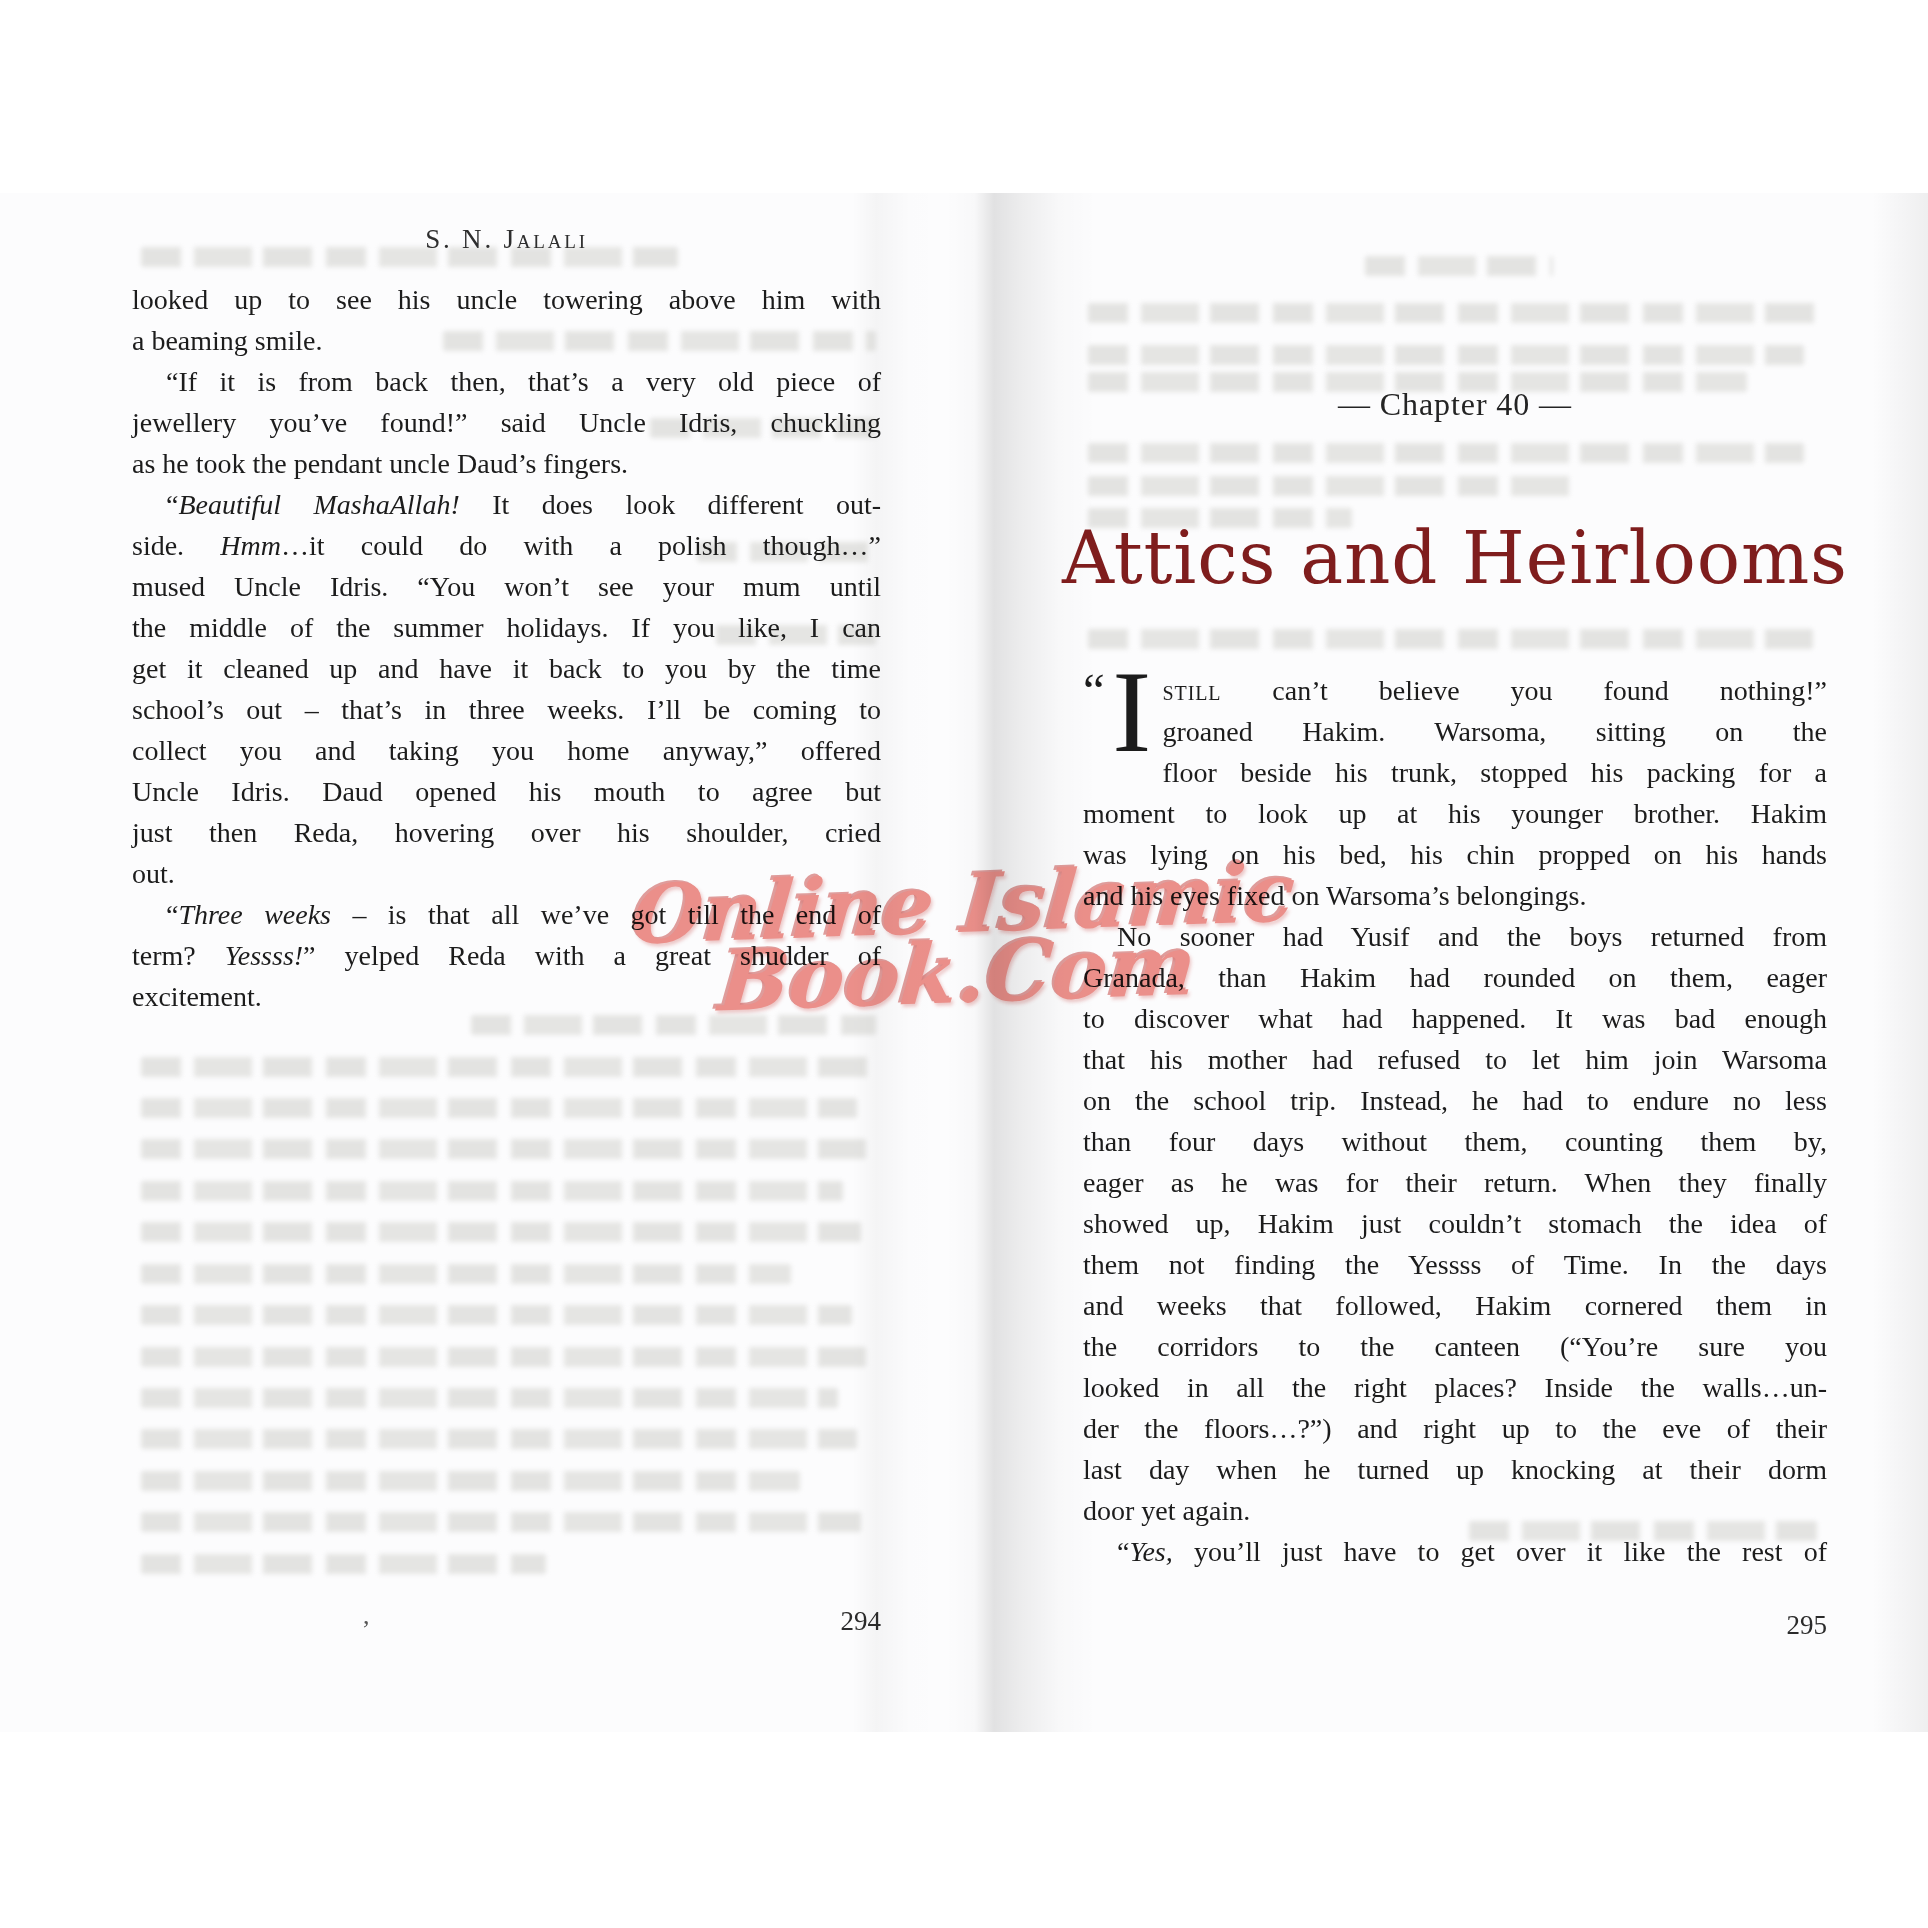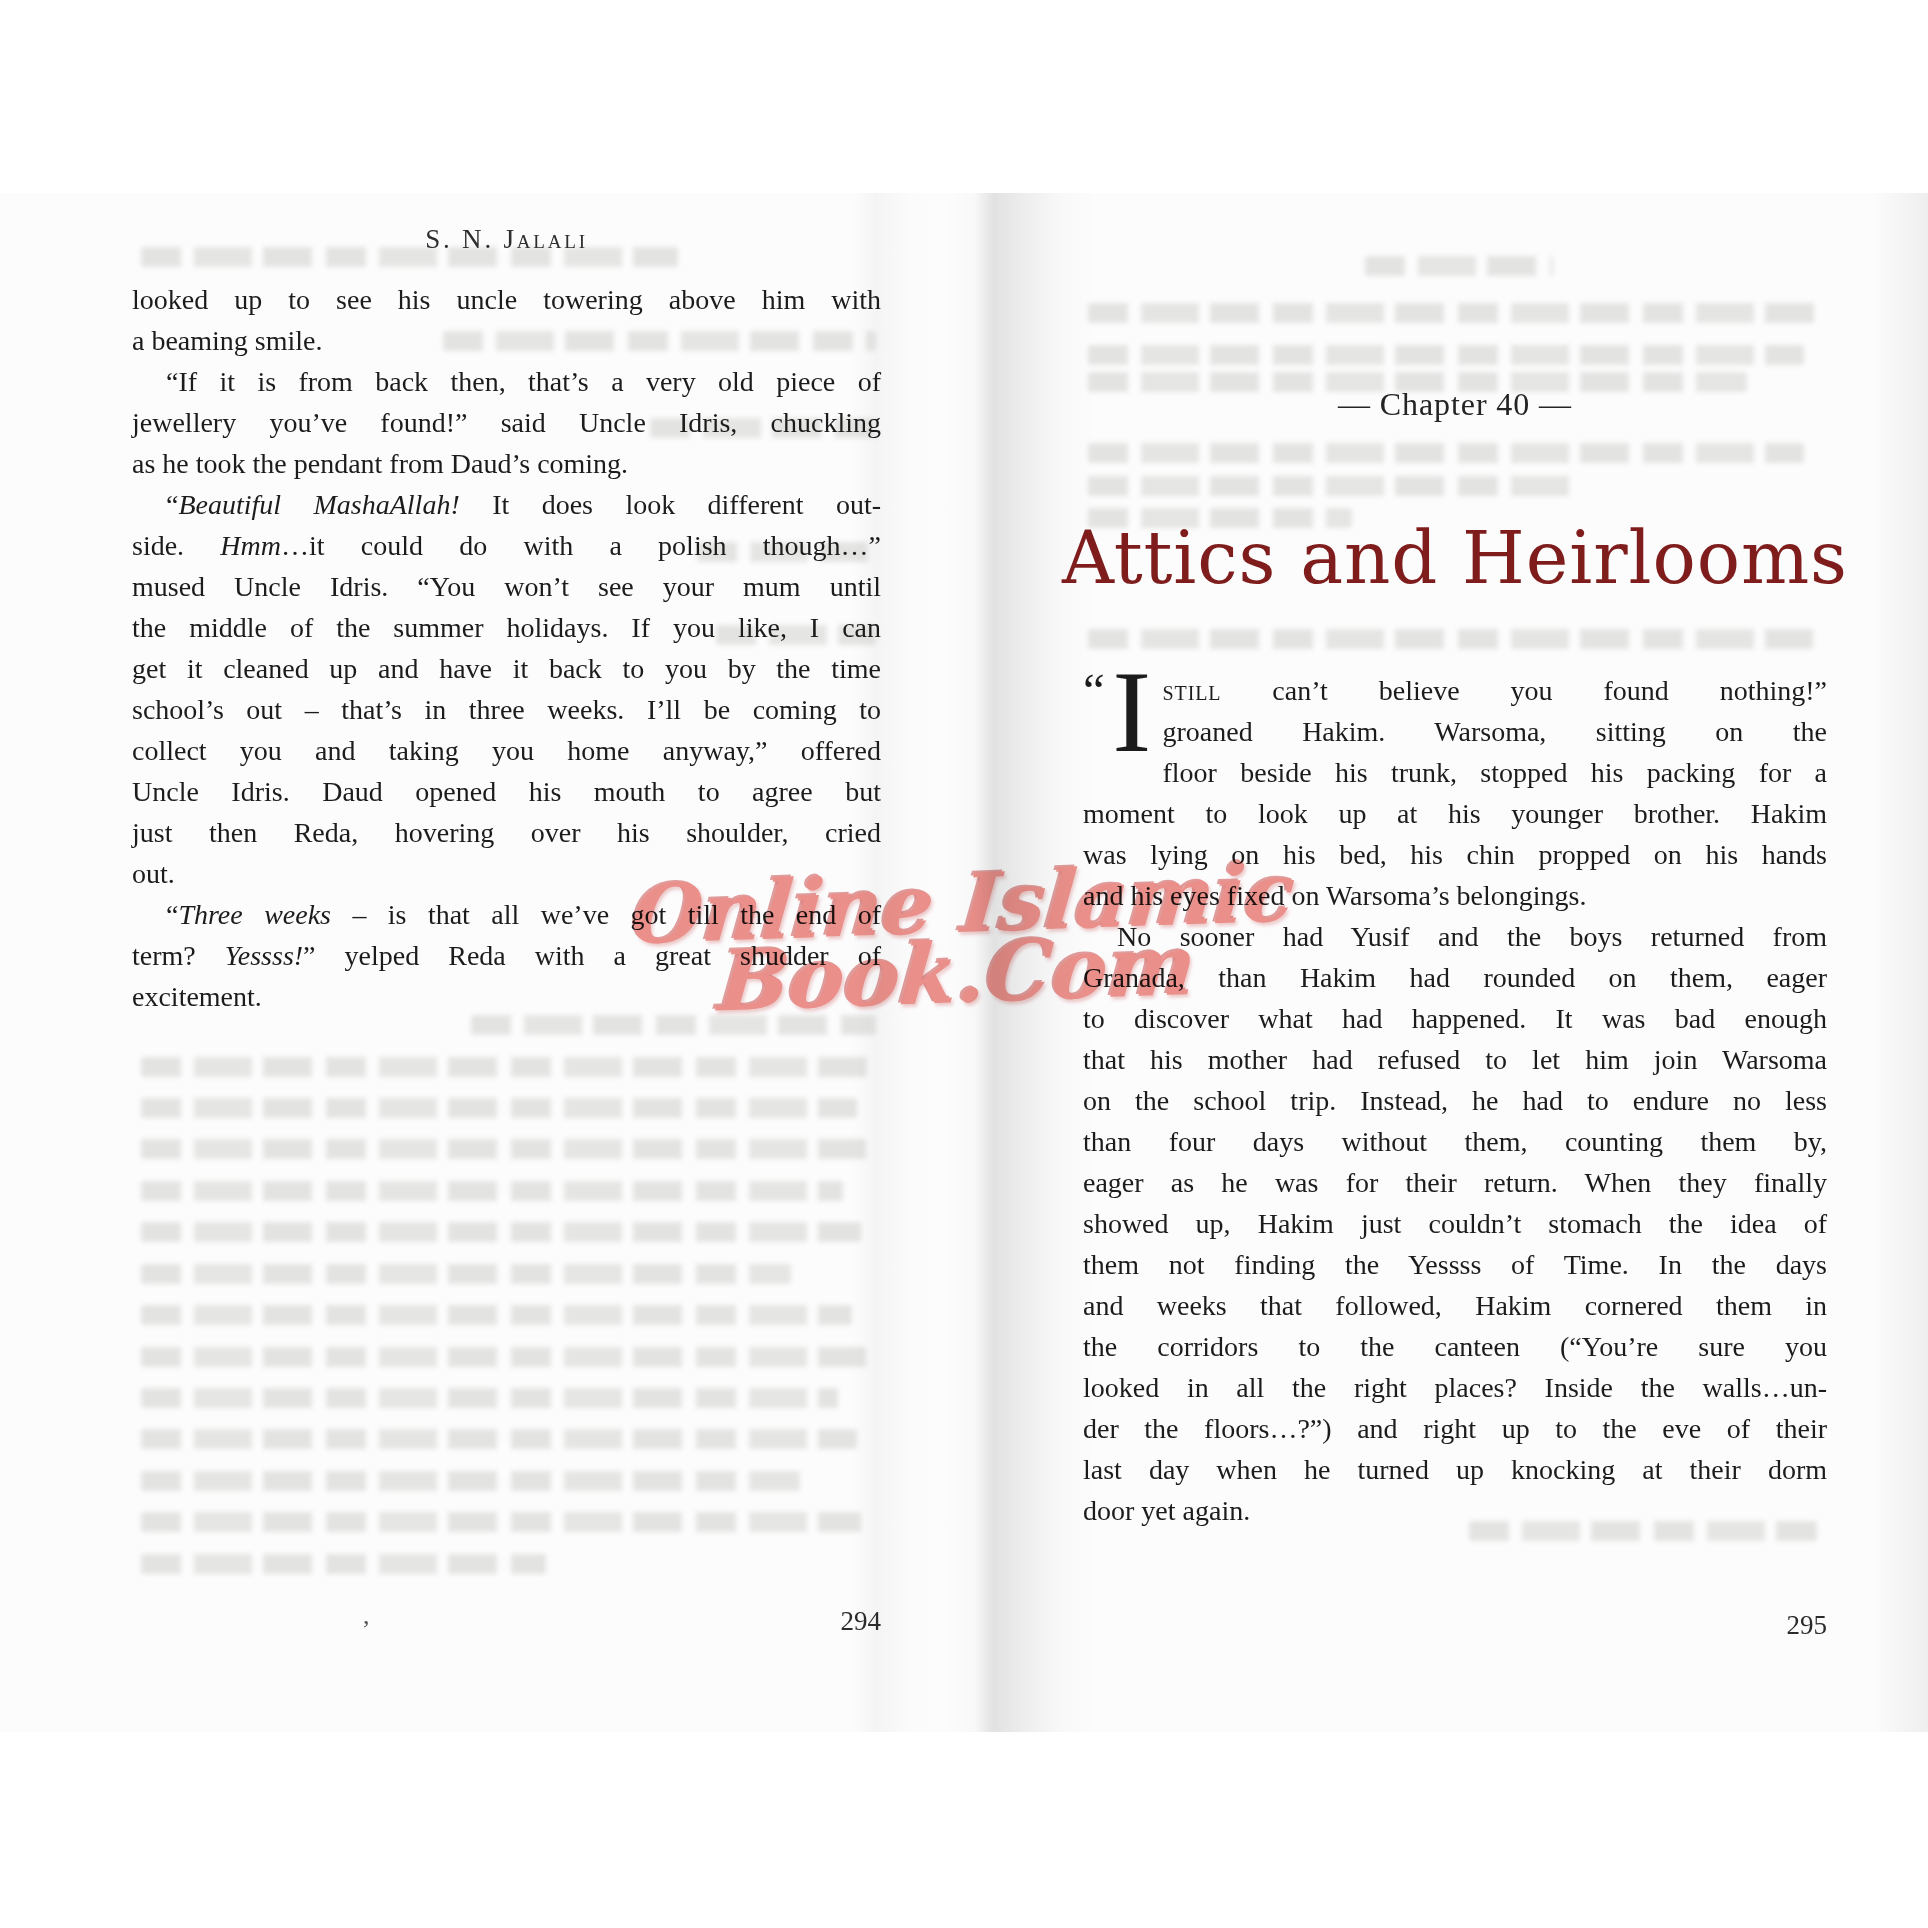--- a/index.html
+++ b/index.html
@@ -110,21 +110,21 @@
 
   <div class="running-head">S. N. Jalali</div>
   <div class="textblock" id="left-paragraphs">
       <div>
         <div class="line">looked up to see his uncle towering above him with</div>
         <div class="line last">a beaming smile.</div>
       </div>
       <div>
         <div class="line ind">“If it is from back then, that’s a very old piece of</div>
         <div class="line">jewellery you’ve found!” said Uncle Idris, chuckling</div>
-        <div class="line last">as he took the pendant from Daud’s coming.</div>
+        <div class="line last">as he took the pendant uncle Daud’s fingers.</div>
       </div>
       <div>
         <div class="line ind">“<i>Beautiful MashaAllah!</i> It does look different out-</div>
         <div class="line">side. <i>Hmm</i>…it could do with a polish though…”</div>
         <div class="line">mused Uncle Idris. “You won’t see your mum until</div>
         <div class="line">the middle of the summer holidays. If you like, I can</div>
         <div class="line">get it cleaned up and have it back to you by the time</div>
         <div class="line">school’s out – that’s in three weeks. I’ll be coming to</div>
         <div class="line">collect you and taking you home anyway,” offered</div>
         <div class="line">Uncle Idris. Daud opened his mouth to agree but</div>
@@ -163,20 +163,23 @@
         <div class="line">eager as he was for their return. When they finally</div>
         <div class="line">showed up, Hakim just couldn’t stomach the idea of</div>
         <div class="line">them not finding the Yessss of Time. In the days</div>
         <div class="line">and weeks that followed, Hakim cornered them in</div>
         <div class="line">the corridors to the canteen (“You’re sure you</div>
         <div class="line">looked in all the right places? Inside the walls…un-</div>
         <div class="line">der the floors…?”) and right up to the eve of their</div>
         <div class="line">last day when he turned up knocking at their dorm</div>
         <div class="line last">door yet again.</div>
       </div>
+      <div>
+        <div class="line ind">“<i>Yes,</i> you’ll just have to get over it like the rest of</div>
+      </div>
     </div>
   <div class="folio" id="folio-right">295</div>
 
   <div class="watermark">
     <div class="wl1">Online Islamic</div>
     <div class="wl2">Book.Com</div>
   </div>
 </div>
 
 

